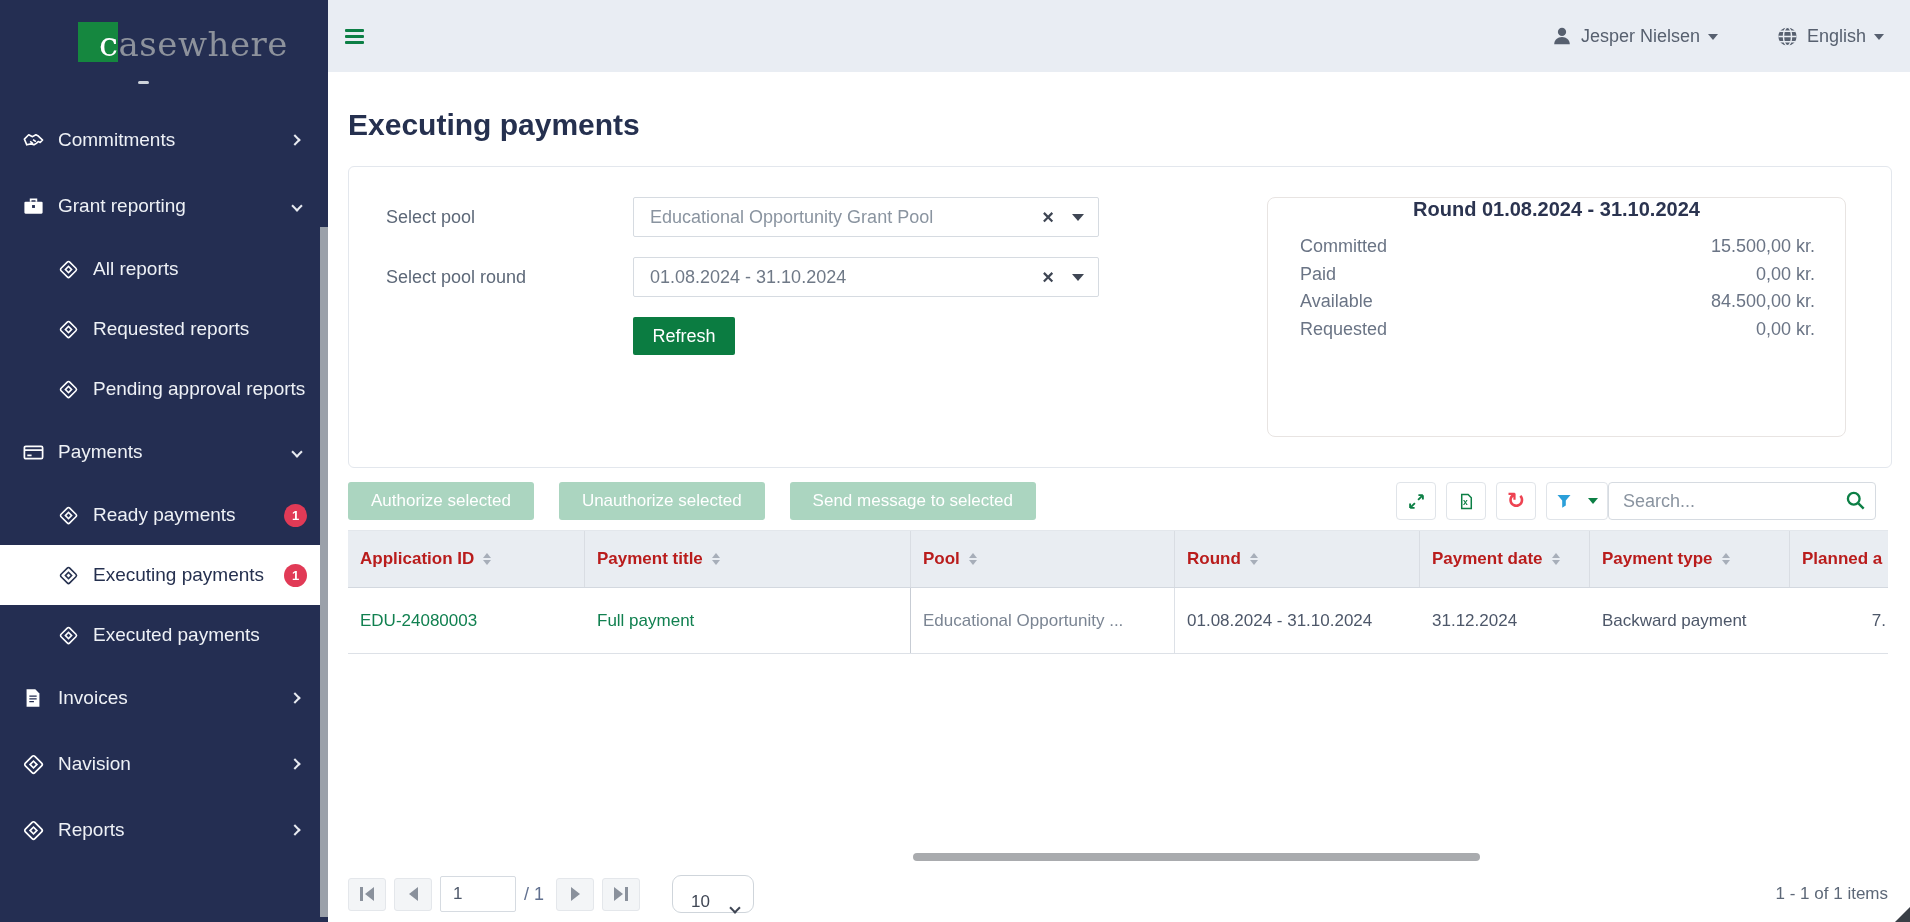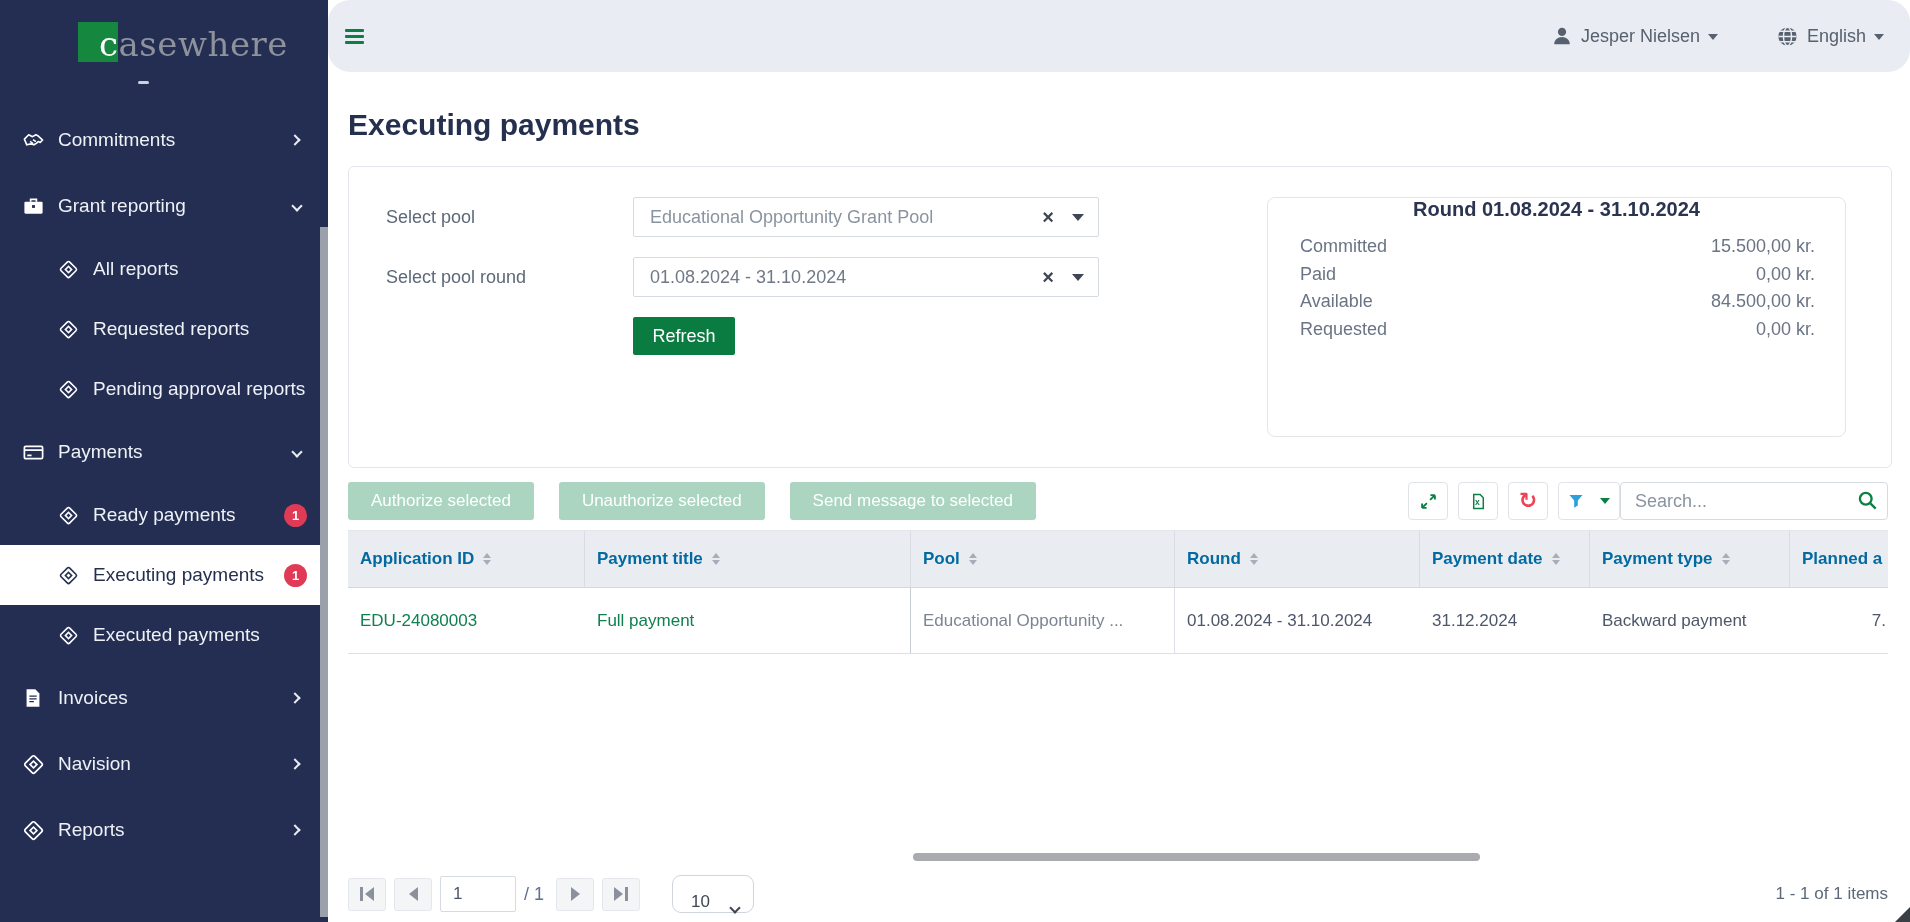--- a/index.html
+++ b/index.html
@@ -24,21 +24,21 @@
   .nav-item.sub .nicon { width:21px; height:21px; margin-right:14px; }
   .nav-item.active { background:#ffffff; color:#25304f; }
   .chev { position:absolute; right:22px; width:8px; height:8px; border-right:2.2px solid #e8ebf1; border-bottom:2.2px solid #e8ebf1; }
   .chev.right { transform:rotate(-45deg); }
   .chev.down  { transform:rotate(45deg); right:20px; }
   .badge { position:absolute; right:14px; width:23px; height:23px; border-radius:50%; background:#e13a56; color:#fff; font-size:13px; font-weight:bold; display:flex; align-items:center; justify-content:center; }
   .sb-scrollbar { position:absolute; right:0; top:0; width:8px; height:922px; }
   .sb-thumb { position:absolute; top:227px; right:0; width:8px; height:690px; background:#9ba1aa; }
 
   
-  .topbar { position:absolute; left:328px; top:0; right:0; height:72px; background:#e9edf3; display:flex; align-items:center;border-radius:22px; }
+  .topbar { position:absolute; left:328px; top:0; right:0; height:72px; background:#e9edf3; display:flex; align-items:center; }
   .hamburger { margin-left:17px; width:19px; cursor:pointer; }
   .hamburger div { height:3px; background:#0c7f45; margin:3px 0; border-radius:1px; }
   .topbar-right { margin-left:auto; display:flex; align-items:center; margin-right:26px; color:#57606f; font-size:18px; }
   .tb-group { display:flex; align-items:center; cursor:pointer; }
   .tb-group.user { margin-right:58px; }
   .tb-group svg { margin-right:8px; }
   .caret-down { width:0; height:0; border-left:5px solid transparent; border-right:5px solid transparent; border-top:6px solid #57606f; margin-left:8px; margin-top:2px; }
 
   
   .content { position:absolute; left:328px; top:88px; right:0; bottom:0; background:#fff; }
@@ -57,36 +57,36 @@
   .sel-caret { width:0; height:0; border-left:6px solid transparent; border-right:6px solid transparent; border-top:7px solid #3f4654; }
   .refresh-btn { position:absolute; left:284px; top:150px; width:102px; height:38px; background:#0b7c41; color:#fff; font-size:18px; border:none; border-radius:2px; cursor:pointer; }
 
   
   .round-panel { position:absolute; left:918px; top:30px; width:579px; height:240px; border:1px solid #e8e4e2; border-radius:8px; background:#fff; }
   .round-title { text-align:center; font-size:20px; font-weight:bold; color:#2b3450; }
   .round-rows { margin-top:12px; }
   .round-row { display:flex; justify-content:space-between; padding:0 30px 0 32px; height:27.5px; align-items:center; color:#6a7485; font-size:18px; }
 
   
-  .toolbar { position:absolute; left:20px; top:393px; right:22px; height:40px; display:flex; align-items:center; }
+  .toolbar { position:absolute; left:20px; top:393px; right:34px; height:40px; display:flex; align-items:center; }
   .act-btn { height:38px; padding:0 23px; margin-right:25px; background:#abd5c0; color:#fff; font-size:17px; border:none; border-radius:3px; cursor:default; }
   .tools { margin-left:auto; display:flex; align-items:center; }
   .tool-box { height:38px; min-width:40px; border:1px solid #e0e4e9; border-radius:4px; background:#fff; margin-left:10px; display:flex; align-items:center; justify-content:center; cursor:pointer; }
   .tool-box.filter { width:62px; justify-content:space-between; padding:0 9px; }
   .refresh-glyph { color:#ee4352; font-size:22px; font-weight:bold; line-height:1; }
   .filter-caret { width:0; height:0; border-left:5px solid transparent; border-right:5px solid transparent; border-top:6px solid #0c7f45; }
   .search-wrap { position:relative; }
   .search-input { width:268px; height:38px; border:1px solid #d6dbe1; border-radius:4px; font-size:18px; color:#57606f; padding:0 40px 0 14px; outline:none; font-family:inherit; }
   .search-input::placeholder { color:#8a94a0; }
   .search-icon { position:absolute; right:10px; top:8px; }
 
   
   .grid { position:absolute; left:20px; top:442px; width:1540px; border-top:1px solid #e3e7ec; overflow:hidden; }
   .g-head { display:flex; height:57px; background:#e9edf2; border-bottom:1px solid #d3d8df; }
-  .g-hcell { display:flex; align-items:center; padding-left:12px; font-size:17px; font-weight:bold; color:#0369a1; border-right:1px solid #d9dde3; white-space:nowrap; overflow:hidden; cursor:pointer; }
+  .g-hcell { display:flex; align-items:center; padding-left:12px; font-size:17px; font-weight:bold; color:#b91c1c; border-right:1px solid #d9dde3; white-space:nowrap; overflow:hidden; cursor:pointer; }
   .g-hcell:last-child { border-right:none; }
   .sort { display:inline-flex; flex-direction:column; margin-left:9px; gap:2px; }
   .sort i { display:block; width:0; height:0; border-left:4.5px solid transparent; border-right:4.5px solid transparent; }
   .sort .up { border-bottom:5px solid #a7aeb9; }
   .sort .dn { border-top:5px solid #a7aeb9; }
   .g-row { display:flex; height:66px; background:#fff; border-bottom:1px solid #dde1e7; }
   .g-cell { display:flex; align-items:center; padding-left:12px; font-size:17px; color:#4d5769; white-space:nowrap; overflow:hidden; }
   .c1 { width:237px; } .c2 { width:326px; } .c3 { width:264px; } .c4 { width:245px; }
   .c5 { width:170px; } .c6 { width:200px; } .c7 { flex:1; min-width:0; }
   .g-row .c2 { border-right:1px solid #c7ccd4; }

